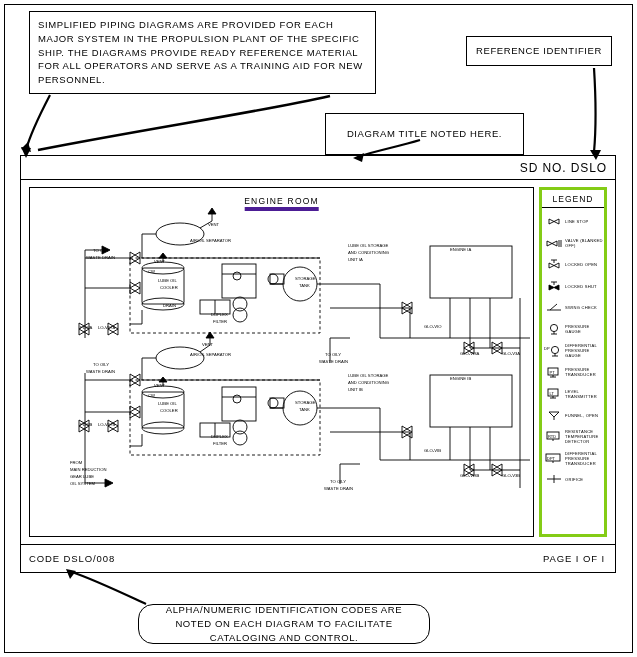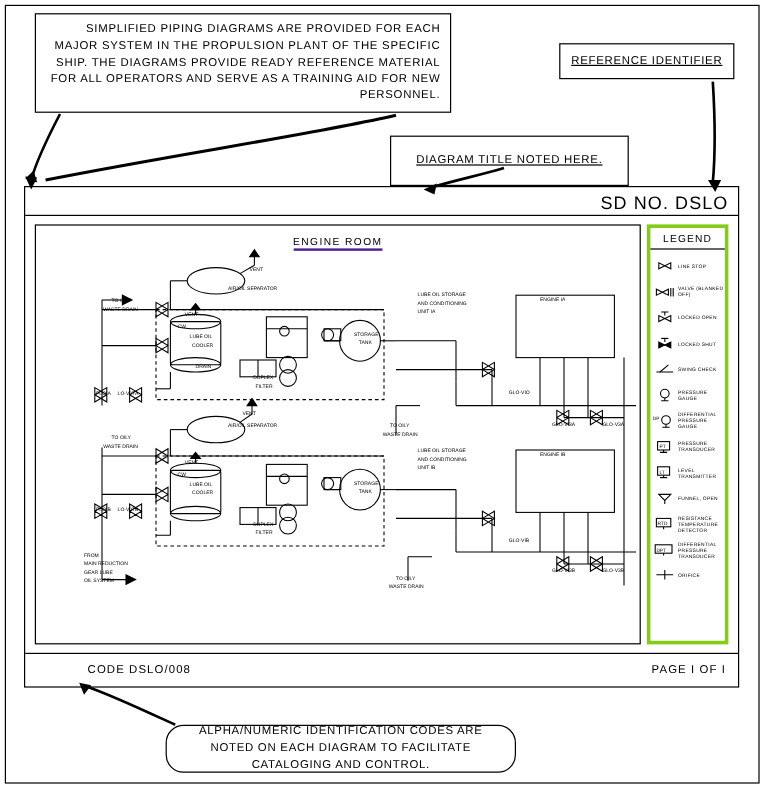--- a/index.html
+++ b/index.html
@@ -26,28 +26,27 @@
   }
   .callout {
     position: absolute;
     border: 1px solid #000;
     background: #fff;
     box-sizing: border-box;
     font-size: 9.5px;
     letter-spacing: 0.6px;
     line-height: 1.45;
     padding: 6px 8px;
-    text-align: right;
+    text-align: left;
   }
   .callout.center {
     text-align: center;
     display: flex;
     align-items: center;
     justify-content: center;
-    text-decoration: underline;
   }
   #callout-intro {
     left: 29px; top: 11px; width: 347px; height: 83px;
   }
   #callout-refid {
     left: 466px; top: 36px; width: 146px; height: 30px;
   }
   #callout-title-note {
     left: 325px; top: 113px; width: 199px; height: 42px;
   }
@@ -75,35 +74,34 @@
   }
   .sheet-title {
     position: absolute;
     left: 8px; top: 5px;
     font-size: 10.5px;
     letter-spacing: 0.9px;
   }
   .sheet-sdno {
     position: absolute;
     right: 8px; top: 5px;
-    font-size: 15px;
+    font-size: 12px;
     letter-spacing: 0.9px;
   }
   .sheet-footer {
     position: absolute;
     left: 0; bottom: 0; width: 100%; height: 28px;
     border-top: 1px solid #000;
     box-sizing: border-box;
   }
   .sheet-code {
     position: absolute;
     left: 8px; top: 8px;
     font-size: 9.5px;
     letter-spacing: 0.9px;
-    margin-left: 44px;
   }
   .sheet-page {
     position: absolute;
     right: 10px; top: 8px;
     font-size: 9.5px;
     letter-spacing: 0.9px;
   }
 
   
   .drawing {
@@ -116,21 +114,21 @@
     box-sizing: border-box;
     overflow: hidden;
   }
   .drawing-label {
     position: absolute;
     left: 50%;
     transform: translateX(-50%);
     top: 8px;
     font-size: 8.5px;
     letter-spacing: 1.2px;
-    border-bottom: 2px solid #4c1d95;
+    border-bottom: 4px solid #4c1d95;
     padding-bottom: 1px;
   }
   .drawing svg { position: absolute; left: 0; top: 0; }
 
   
   .legend {
     position: absolute;
     right: 8px;
     top: 31px;
     width: 68px;

